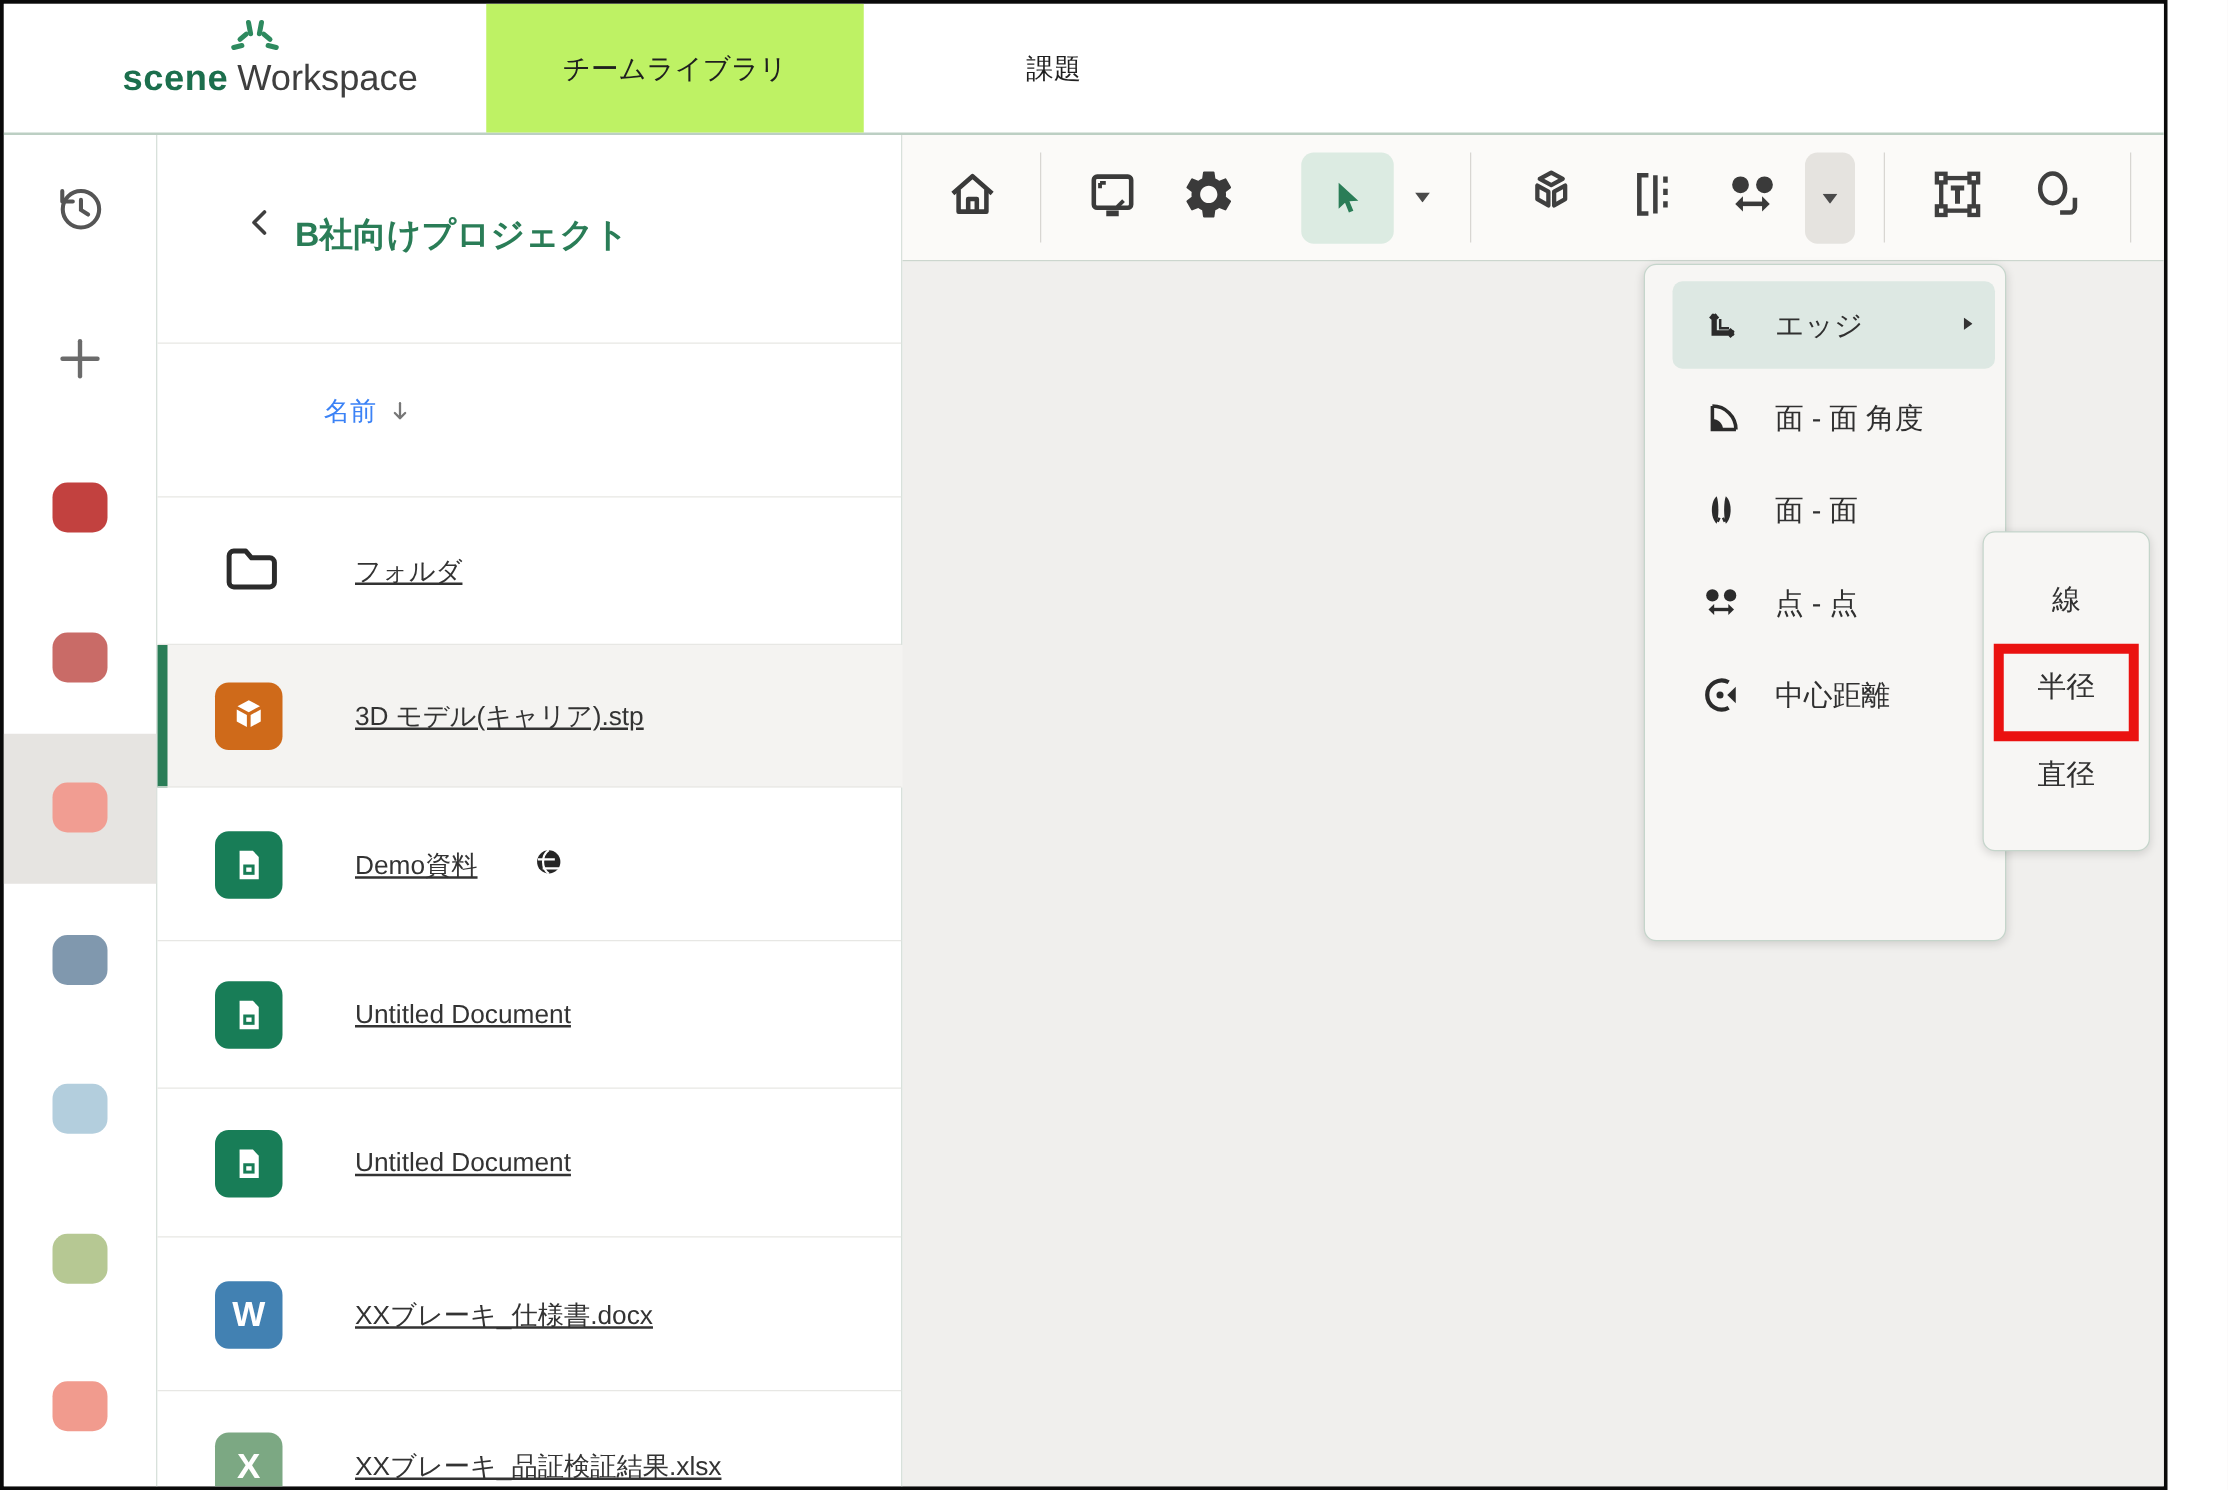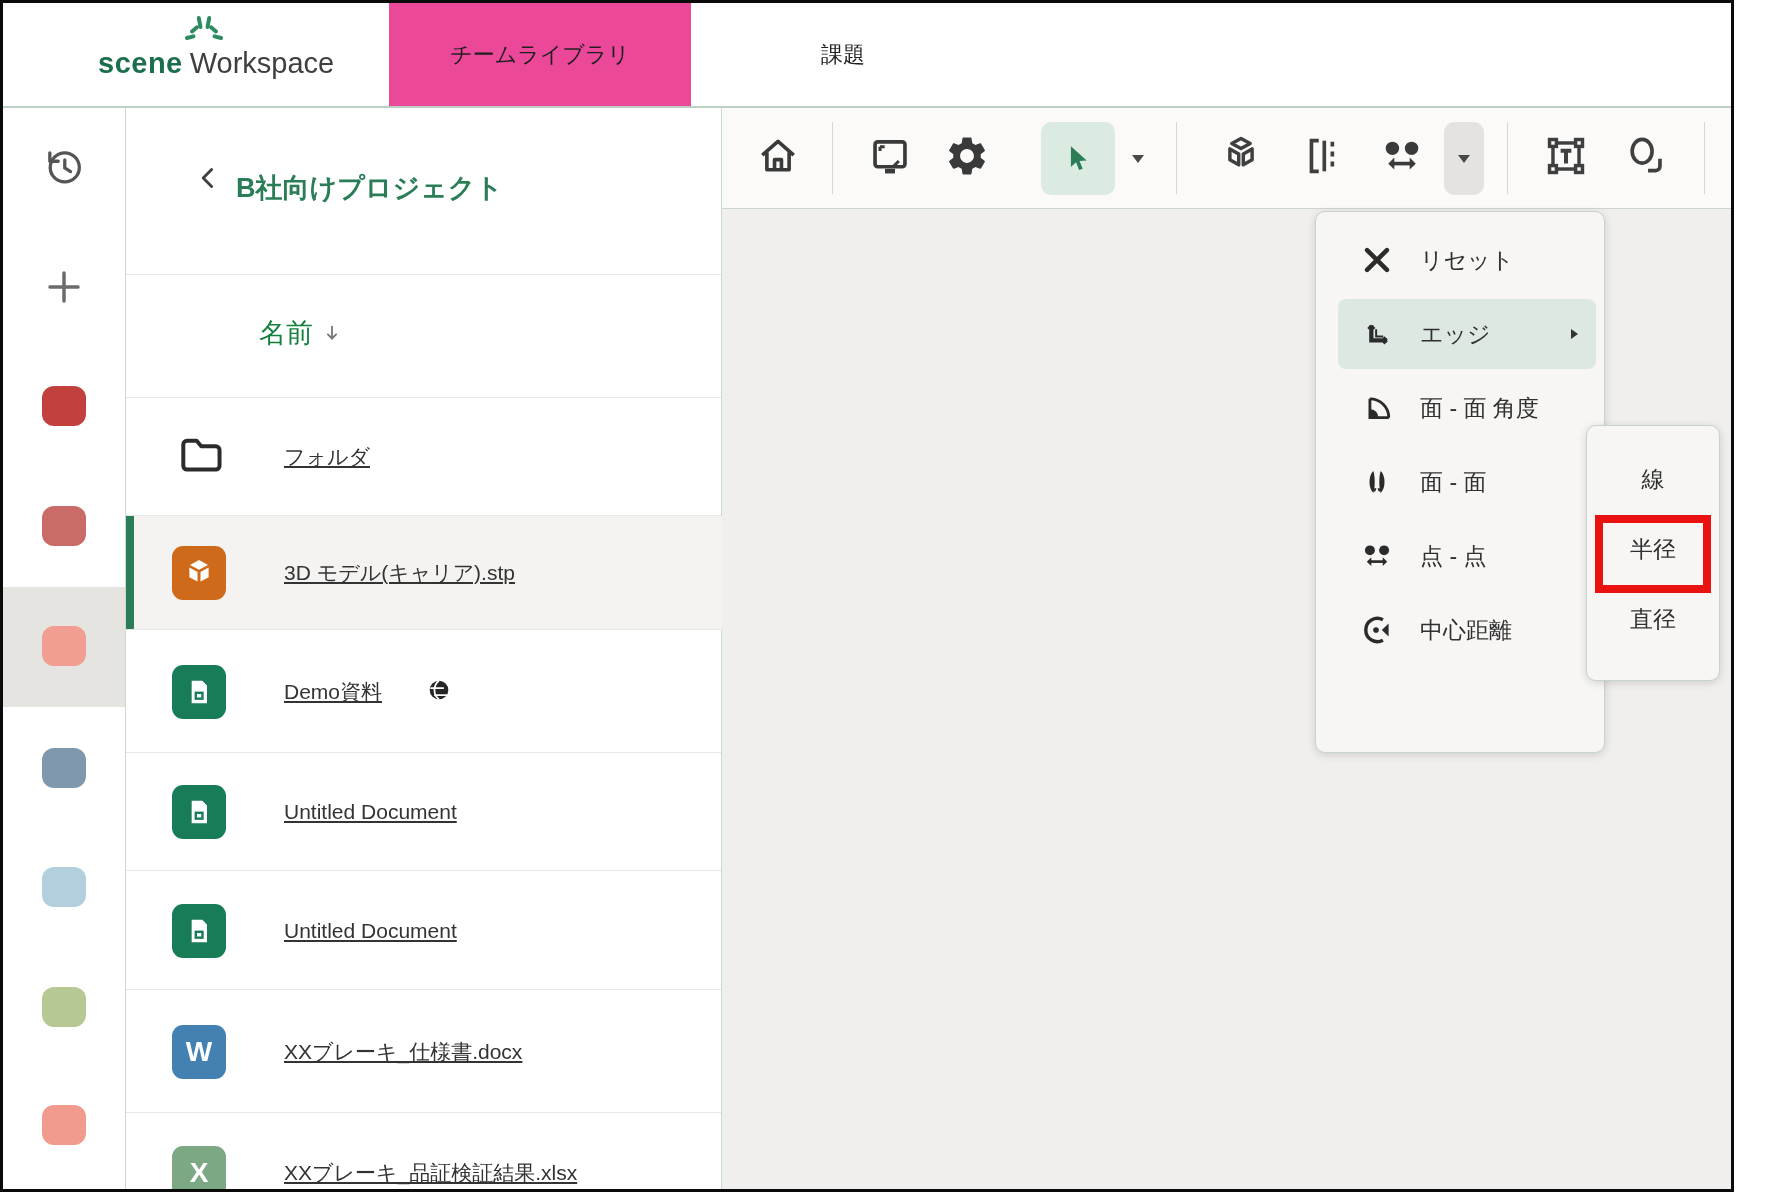--- a/index.html
+++ b/index.html
@@ -4,35 +4,35 @@
 <style>
   html,body{margin:0;padding:0;background:#fff;}
   #app{position:relative;width:1734px;height:1192px;background:#fff;overflow:hidden;
        font-family:"Liberation Sans","DejaVu Sans",sans-serif;box-sizing:border-box;border:3px solid #0a0a0a;}
   .abs{position:absolute;}
   
   #header{left:0;top:0;width:1782px;height:103px;background:#fff;border-bottom:2px solid #bccfc3;}
   .brand{font-weight:bold;font-size:29px;color:#1c6f4d;letter-spacing:.5px;}
   .brand-suffix{font-size:29px;color:#3f3f3f;margin-left:7px;}
   .tab{display:flex;align-items:center;justify-content:center;height:103px;font-size:22px;color:#1f1f1f;cursor:pointer;}
-  .tab.active{background:#ec4899;}
+  .tab.active{background:#bef264;}
   
   #rail{left:0;top:105px;width:122px;height:1087px;background:#fff;border-right:1px solid #ccd8d0;}
   .swatch{position:absolute;left:39px;width:44px;height:40px;border-radius:12px;}
   
   #panel{left:123px;top:105px;width:595px;height:1087px;background:#fff;border-right:1px solid #ccd8d0;}
   .pdivider{position:absolute;left:0;width:595px;height:1px;background:#e7e7e4;}
   .prow{position:absolute;left:0;width:595px;}
   .prow .tile{position:absolute;left:46px;top:50%;transform:translateY(-50%);width:54px;height:54px;border-radius:11px;
               display:flex;align-items:center;justify-content:center;color:#fff;font-weight:bold;font-size:28px;}
   .prow .rlabel{position:absolute;left:158px;top:50%;transform:translateY(-50%);font-size:21px;color:#333;white-space:nowrap;text-decoration:underline;}
   .prow.selected{background:#f4f3f1;}
   .selbar{position:absolute;left:0;top:0;width:8px;height:100%;background:#2a7d57;}
   #panel-title{font-size:27px;font-weight:bold;color:#2a7d57;white-space:nowrap;}
-  #sort-head{font-size:27px;color:#15803d;}
+  #sort-head{font-size:21px;color:#3b82f6;}
   
   #canvas{left:719px;top:105px;width:1063px;height:1087px;background:#f0efed;}
   #toolbar{left:719px;top:105px;width:1063px;height:100px;background:#fbfaf8;border-bottom:1px solid #ccd6ce;}
   .tsep{position:absolute;top:14px;width:1px;height:72px;background:#d8d6d2;}
   .tbtn{position:absolute;top:14px;width:74px;height:73px;border-radius:10px;display:flex;align-items:center;justify-content:center;}
   .tbtn.active{background:#dcebe2;}
   .tbtn.open{background:#e5e3df;width:40px;}
   .ticon{position:absolute;top:50%;transform:translate(-50%,-50%);}
   
   .menu{position:absolute;background:#f7f6f4;border:1px solid #c5d5cb;border-radius:10px;
@@ -301,28 +301,20 @@
       <svg width="48" height="48" viewBox="0 0 24 24" fill="none" stroke="#3a3a3a" stroke-width="1.9">
         <circle cx="12.5" cy="11.5" r="8"></circle>
         <path d="M12.5 7.6v7.8M8.6 11.5h7.8" stroke-width="2.1"></path>
         <path d="M5.6 15.8 10 20.3H5.6Z" fill="#3a3a3a" stroke="none"></path>
       </svg>
     </span>
   </div>
 
   <div class="menu" style="left:1312px;top:208px;width:290px;height:542px;padding-top:11px;">
 
-    <div class="mitem">
-      <span class="mico">
-        <svg width="34" height="34" viewBox="0 0 24 24" stroke="#2b2b2b" stroke-width="3.2" stroke-linecap="round">
-          <path d="M5 5l14 14M19 5 5 19"></path>
-        </svg>
-      </span>
-      <span class="mlabel">リセット</span>
-    </div>
 
 
     <div class="mitem">
       <div class="hl"></div>
       <span class="mico" style="z-index:2;">
         <svg width="34" height="34" viewBox="0 0 24 24" fill="none" stroke="#2b2b2b">
           <path d="M8 6v10.5h11" stroke-width="3"></path>
           <path d="M8 6 5.8 8.4M8 6l2.2 2.4" stroke-width="1.8"></path>
           <path d="M19 16.5 16.6 14.3M19 16.5l-2.4 2.2" stroke-width="1.8"></path>
           <path d="M11.4 8.6v5.2h5" stroke-width="1.4"></path>

